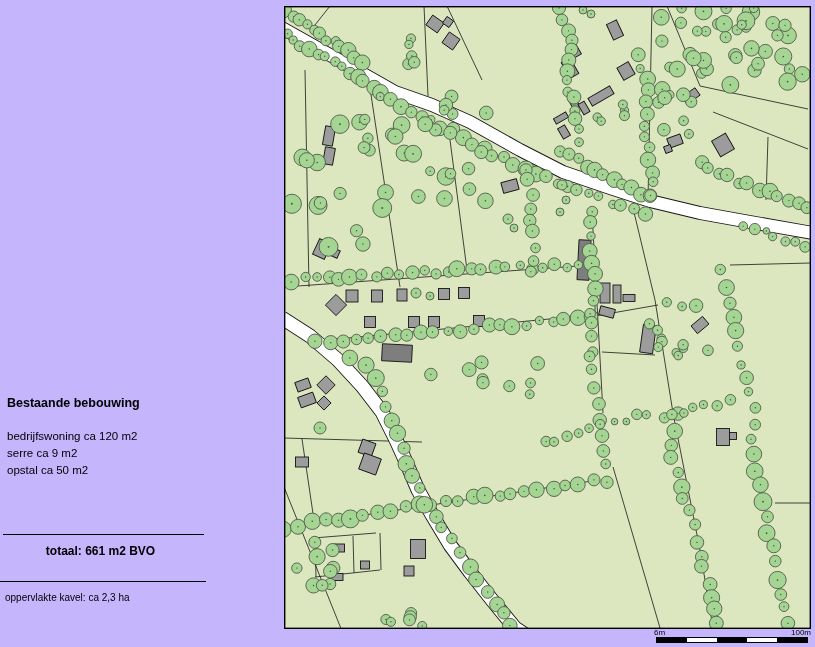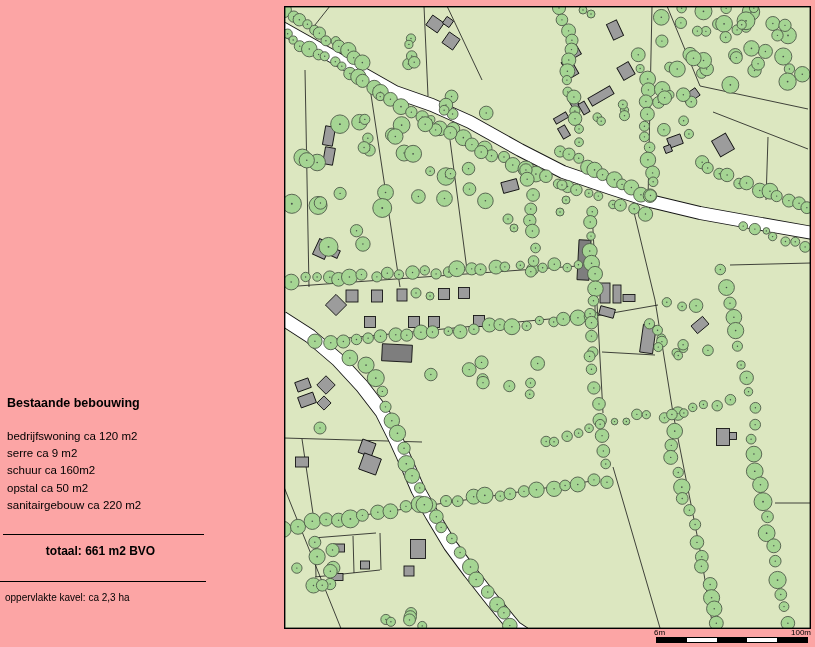--- a/index.html
+++ b/index.html
@@ -1,16 +1,16 @@
 <!DOCTYPE html>
 <html><head>
 <meta charset="utf-8">
 <style>
   html,body{margin:0;padding:0;background:#ffffff;}
-  #stage{position:relative;width:815px;height:647px;background:#fca5a5;overflow:hidden;
+  #stage{position:relative;width:815px;height:647px;background:#c4b5fd;overflow:hidden;
          font-family:"Liberation Sans",sans-serif;color:#000;}
   .legend-title{position:absolute;left:7px;top:396px;font-size:12.5px;font-weight:bold;white-space:nowrap;}
   .legend-items{position:absolute;left:7px;top:428px;font-size:11.5px;line-height:17.2px;white-space:nowrap;}
   .legend-items div{height:17.2px;}
   .rule{position:absolute;border-top:1.4px solid #000;}
   .rule1{left:3px;top:534px;width:201px;}
   .rule2{left:0px;top:581px;width:206px;}
   .legend-total{position:absolute;left:0px;top:544px;width:201px;text-align:center;
                 font-size:12px;font-weight:bold;white-space:nowrap;}
   .parcel-area{position:absolute;left:5px;top:592px;font-size:10px;white-space:nowrap;}
@@ -27,23 +27,21 @@
 </head>
 <body>
 
 <div id="stage">
 
   <div>
     <div class="legend-title">Bestaande bebouwing</div>
     <div class="legend-items">
       <div>bedrijfswoning ca 120 m2</div>
       <div>serre ca 9 m2</div>
-      <div>schuur ca 160m2</div>
       <div>opstal ca 50 m2</div>
-      <div>sanitairgebouw ca 220 m2</div>
     </div>
     <div class="rule rule1"></div>
     <div class="legend-total">totaal: 661 m2 BVO</div>
     <div class="rule rule2"></div>
     <div class="parcel-area">oppervlakte kavel: ca 2,3 ha</div>
   </div>
 
   <div id="map">
       <svg width="527" height="623" viewBox="0 0 527 623">
         <rect x="0" y="0" width="527" height="623" fill="#dce7c0"></rect>

